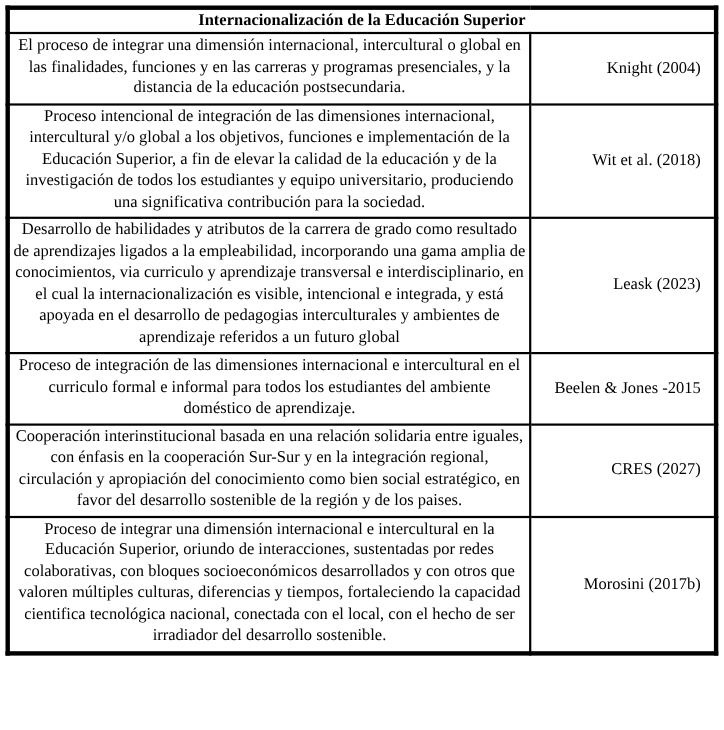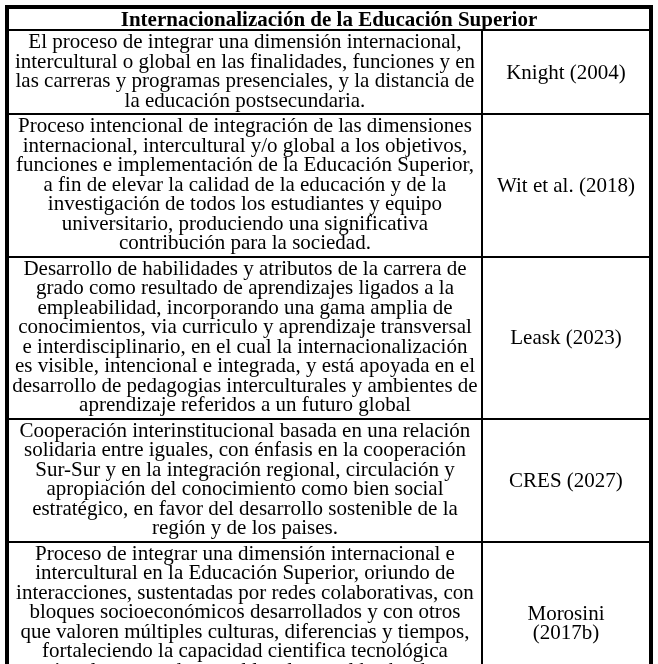--- a/index.html
+++ b/index.html
@@ -22,42 +22,42 @@
     table-layout: fixed;
     width: 648px;
     border: 4px solid #000000;
     background: #ffffff;
   }
   table.def-table col.col-concepto { width: 472px; }
   table.def-table col.col-autor   { width: 168px; }
   table.def-table th,
   table.def-table td {
     border: 2px solid #000000;
-    font-size: 21px;
+    font-size: 15px;
   }
   th.table-title {
     font-weight: bold;
     text-align: center;
     padding: 1px 2px;
     line-height: 18px;
   }
   th.col-header {
     font-weight: bold;
     text-align: center;
     padding: 1px 2px;
     line-height: 18px;
   }
   td.concepto {
     text-align: center;
     vertical-align: top;
     padding: 1px 3px 3px 3px;
     line-height: 19.5px;
   }
   td.autor {
-    text-align: center;
+    text-align: right;
     vertical-align: middle;
     padding: 1px 12px;
     line-height: 19px;
   }
 </style>
 </head>
 <body>
 
 <div class="table-wrap">
   <table class="def-table">
@@ -77,20 +77,24 @@
         </tr>
         <tr>
           <td class="concepto">Proceso intencional de integración de las dimensiones internacional, intercultural y/o global a los objetivos, funciones e implementación de la Educación Superior, a fin de elevar la calidad de la educación y de la investigación de todos los estudiantes y equipo universitario, produciendo una significativa contribución para la sociedad.</td>
           <td class="autor">Wit et al.  (2018)</td>
         </tr>
         <tr>
           <td class="concepto">Desarrollo de habilidades y atributos de la carrera de grado como resultado de aprendizajes ligados a la empleabilidad, incorporando una gama amplia de conocimientos, via curriculo y aprendizaje transversal e interdisciplinario, en el cual la internacionalización es visible, intencional e integrada, y está apoyada en el desarrollo de pedagogias interculturales y ambientes de aprendizaje referidos a un futuro global</td>
           <td class="autor">Leask (2023)</td>
         </tr>
         <tr>
+          <td class="concepto">Proceso de integración de las dimensiones internacional e intercultural en el curriculo formal e informal para todos los estudiantes del ambiente doméstico de aprendizaje.</td>
+          <td class="autor">Beelen &amp; Jones -2015</td>
+        </tr>
+        <tr>
           <td class="concepto">Cooperación interinstitucional basada en una relación solidaria entre iguales, con énfasis en la cooperación Sur-Sur y en la integración regional, circulación y apropiación del conocimiento como bien social estratégico, en favor del desarrollo sostenible de la región y de los paises.</td>
           <td class="autor">CRES (2027)</td>
         </tr>
         <tr>
           <td class="concepto">Proceso de integrar una dimensión internacional e intercultural en la Educación Superior, oriundo de interacciones, sustentadas por redes colaborativas, con bloques socioeconómicos desarrollados y con otros que valoren múltiples culturas, diferencias y tiempos, fortaleciendo la capacidad cientifica tecnológica nacional, conectada con el local, con el hecho de ser irradiador del desarrollo sostenible.</td>
           <td class="autor">Morosini (2017b)</td>
         </tr>
       </tbody>
   </table>
 </div>

